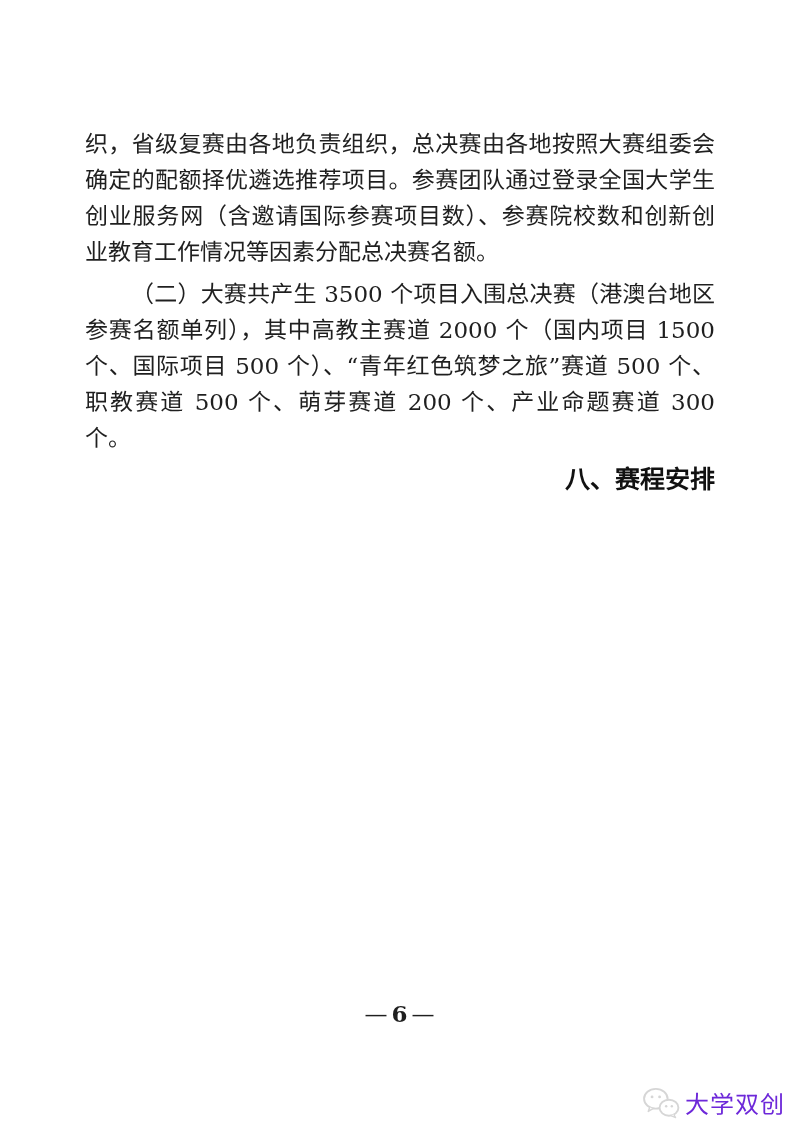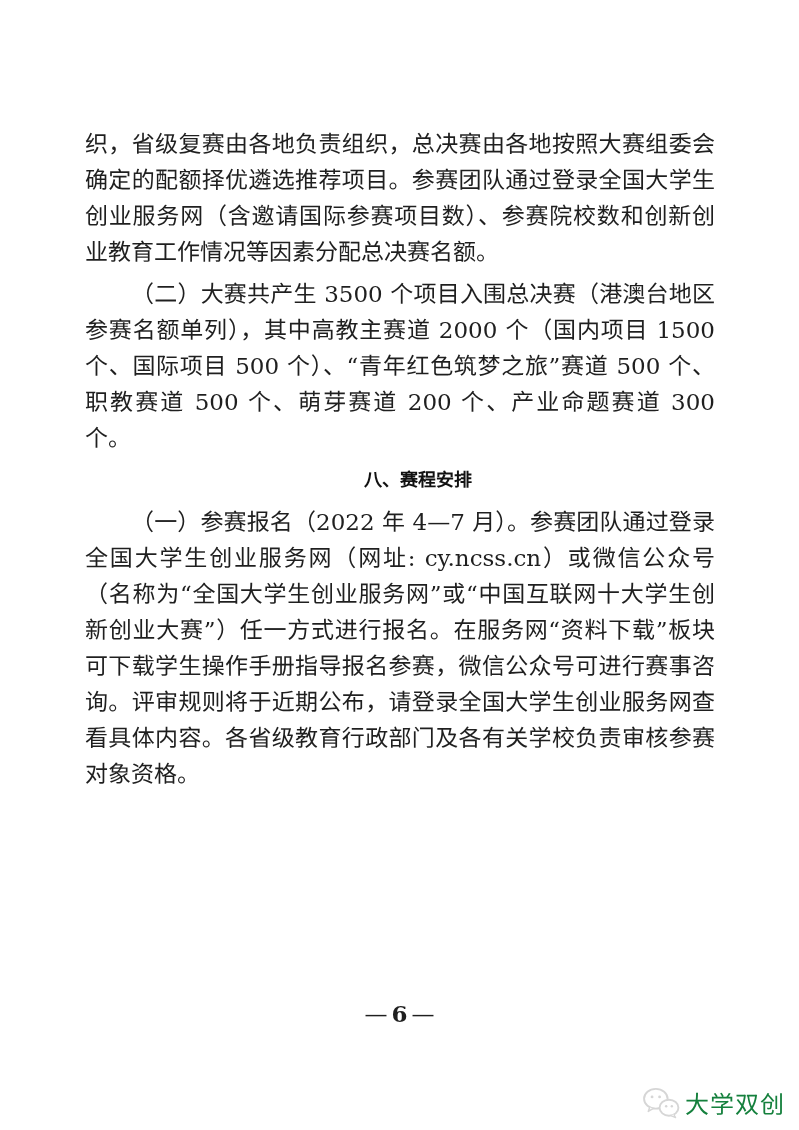--- a/index.html
+++ b/index.html
@@ -31,26 +31,26 @@
   }
   .content p:first-child {
     margin-top: 0;
   }
   .content p.indent {
     text-indent: 2em;
   }
   .section-heading {
     font-family: "DejaVu Sans", "Liberation Sans", sans-serif;
     font-weight: bold;
-    font-size: 18px;
+    font-size: 25px;
     line-height: 36px;
     color: #111111;
     margin: 6px 0 0 0;
     text-indent: 2em;
-    text-align: center;
+    text-align: right;
   }
   .page-number {
     position: absolute;
     top: 1000px;
     left: 0;
     width: 100%;
     text-align: center;
     font-size: 23px;
     color: #1f1f1f;
   }
@@ -61,21 +61,21 @@
   .page-number .num {
     font-weight: bold;
   }
   .watermark {
     position: absolute;
     right: 14px;
     bottom: 10px;
     display: flex;
     align-items: center;
     gap: 5px;
-    color: #15803d;
+    color: #6d28d9;
     font-family: "DejaVu Sans", "Liberation Sans", sans-serif;
     font-size: 24px;
     letter-spacing: 1px;
     user-select: none;
   }
   .watermark svg {
     display: block;
   }
 </style>
 </head>
@@ -84,21 +84,20 @@
 <div class="page">
 
   <div class="content">
     <p>织，省级复赛由各地负责组织，总决赛由各地按照大赛组委会确定的配额择优遴选推荐项目。参赛团队通过登录全国大学生创业服务网（含邀请国际参赛项目数）、参赛院校数和创新创业教育工作情况等因素分配总决赛名额。</p>
 
     <p class="indent">（二）大赛共产生 3500 个项目入围总决赛（港澳台地区参赛名额单列），其中高教主赛道 2000 个（国内项目 1500 个、国际项目 500 个）、“青年红色筑梦之旅”赛道 500 个、职教赛道 500 个、萌芽赛道 200 个、产业命题赛道 300 个。</p>
 
 
     <h2 class="section-heading">八、赛程安排</h2>
 
-    <p class="indent">（一）参赛报名（2022 年 4—7 月）。参赛团队通过登录全国大学生创业服务网（网址: cy.ncss.cn）或微信公众号（名称为“全国大学生创业服务网”或“中国互联网十大学生创新创业大赛”）任一方式进行报名。在服务网“资料下载”板块可下载学生操作手册指导报名参赛，微信公众号可进行赛事咨询。评审规则将于近期公布，请登录全国大学生创业服务网查看具体内容。各省级教育行政部门及各有关学校负责审核参赛对象资格。</p>
 
   </div>
 
   <div class="page-number">
     <span class="dash">—</span><span class="num">6</span><span class="dash">—</span>
   </div>
 
   <div class="watermark">
     <span>
       <svg width="38" height="32" viewBox="0 0 40 34" xmlns="http://www.w3.org/2000/svg">

